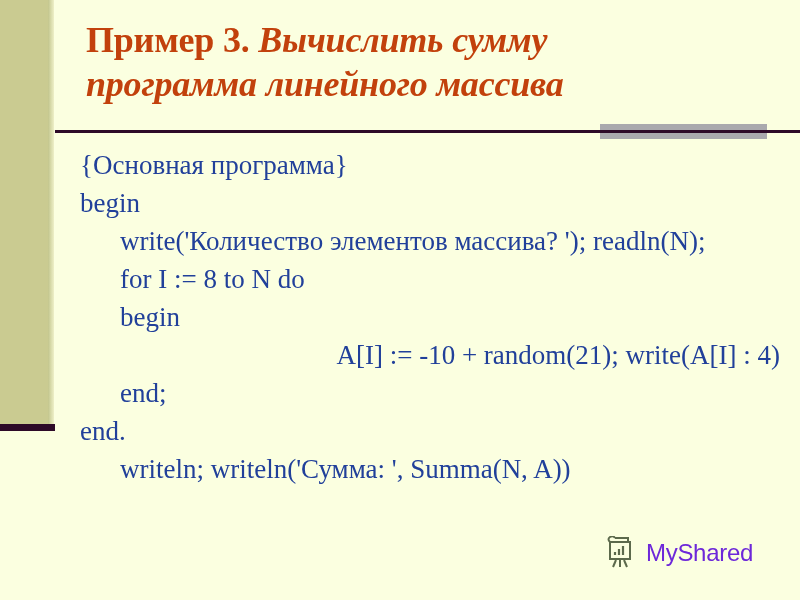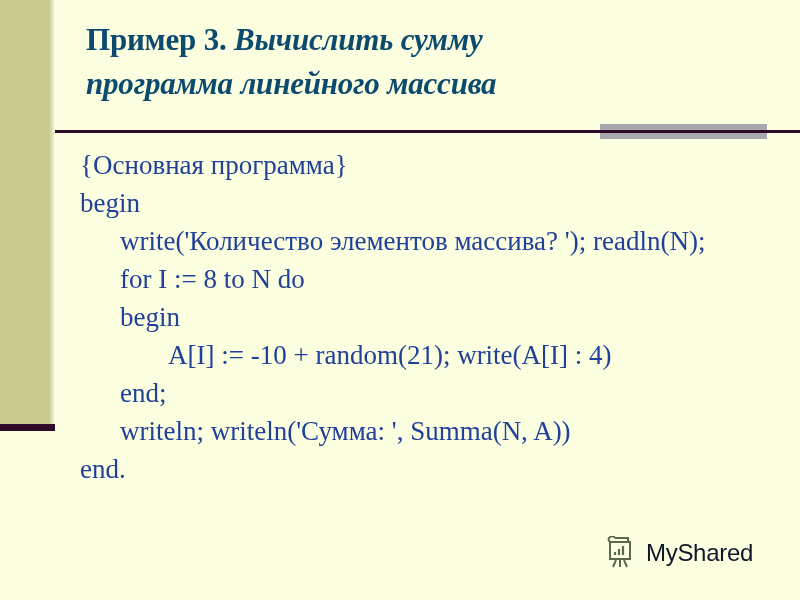--- a/index.html
+++ b/index.html
@@ -52,22 +52,22 @@
   }
 
   
   .title-block {
     position: absolute;
     left: 86px;
     top: 18px;
     width: 690px;
   }
   .title-line {
-    color: #0c4a6e;
-    font-size: 31px;
+    color: #c2410c;
+    font-size: 36px;
     line-height: 44px;
     white-space: nowrap;
     font-family: "Liberation Serif", "DejaVu Serif", serif;
   }
   .title-strong {
     font-weight: bold;
     font-style: normal;
     letter-spacing: -0.2px;
   }
   .title-em {
@@ -104,38 +104,38 @@
   .code-line {
     color: #21409a;
     font-size: 27px;
     line-height: 38px;
     height: 38px;
     white-space: pre;
     font-family: "Liberation Serif", "DejaVu Serif", serif;
   }
   .ind-0 { padding-left: 0px; }
   .ind-1 { padding-left: 40px; }
-  .ind-2 { padding-left: 88px; }
+  .ind-2 { padding-left: 88px; text-align: right; }
 
   
   .watermark {
     position: absolute;
     left: 605px;
     top: 536px;
     display: flex;
     align-items: center;
     gap: 7px;
   }
   .watermark-icon {
     width: 34px;
     height: 34px;
     display: block;
   }
   .watermark-text {
-    color: #0f172a;
+    color: #6d28d9;
     font-size: 24px;
     font-family: "Liberation Sans", "DejaVu Sans", sans-serif;
     letter-spacing: -0.3px;
     line-height: 26px;
   }
 </style>
 </head>
 <body>
 
 <div id="slide">
@@ -153,22 +153,22 @@
   <div class="divider-rule"></div>
 
   <div class="code-block">
     <div class="code-line ind-0">{Основная программа}</div>
     <div class="code-line ind-0">begin</div>
     <div class="code-line ind-1">write('Количество элементов массива? '); readln(N);</div>
     <div class="code-line ind-1">for I := 8 to N do</div>
     <div class="code-line ind-1">begin</div>
     <div class="code-line ind-2">A[I] := -10 + random(21); write(A[I] : 4)</div>
     <div class="code-line ind-1">end;</div>
+    <div class="code-line ind-0">end.</div>
     <div class="code-line ind-1">writeln; writeln('Сумма: ', Summa(N, A))</div>
-    <div class="code-line ind-0">end.</div>
   </div>
 
   <div class="watermark">
     <span>
       <svg class="watermark-icon" viewBox="0 0 34 34" xmlns="http://www.w3.org/2000/svg" fill="none" stroke="#5c6a4c" stroke-width="2">
 
         <rect x="5" y="6" width="20" height="17" stroke="#5c6a4c" stroke-width="2"></rect>
 
         <path d="M5 6 q-3 -3 0 -5 q3 -2 5 1" stroke="#5c6a4c" stroke-width="2" fill="none"></path>
         <path d="M10 2 h13 v4" stroke="#5c6a4c" stroke-width="2" fill="none"></path>

